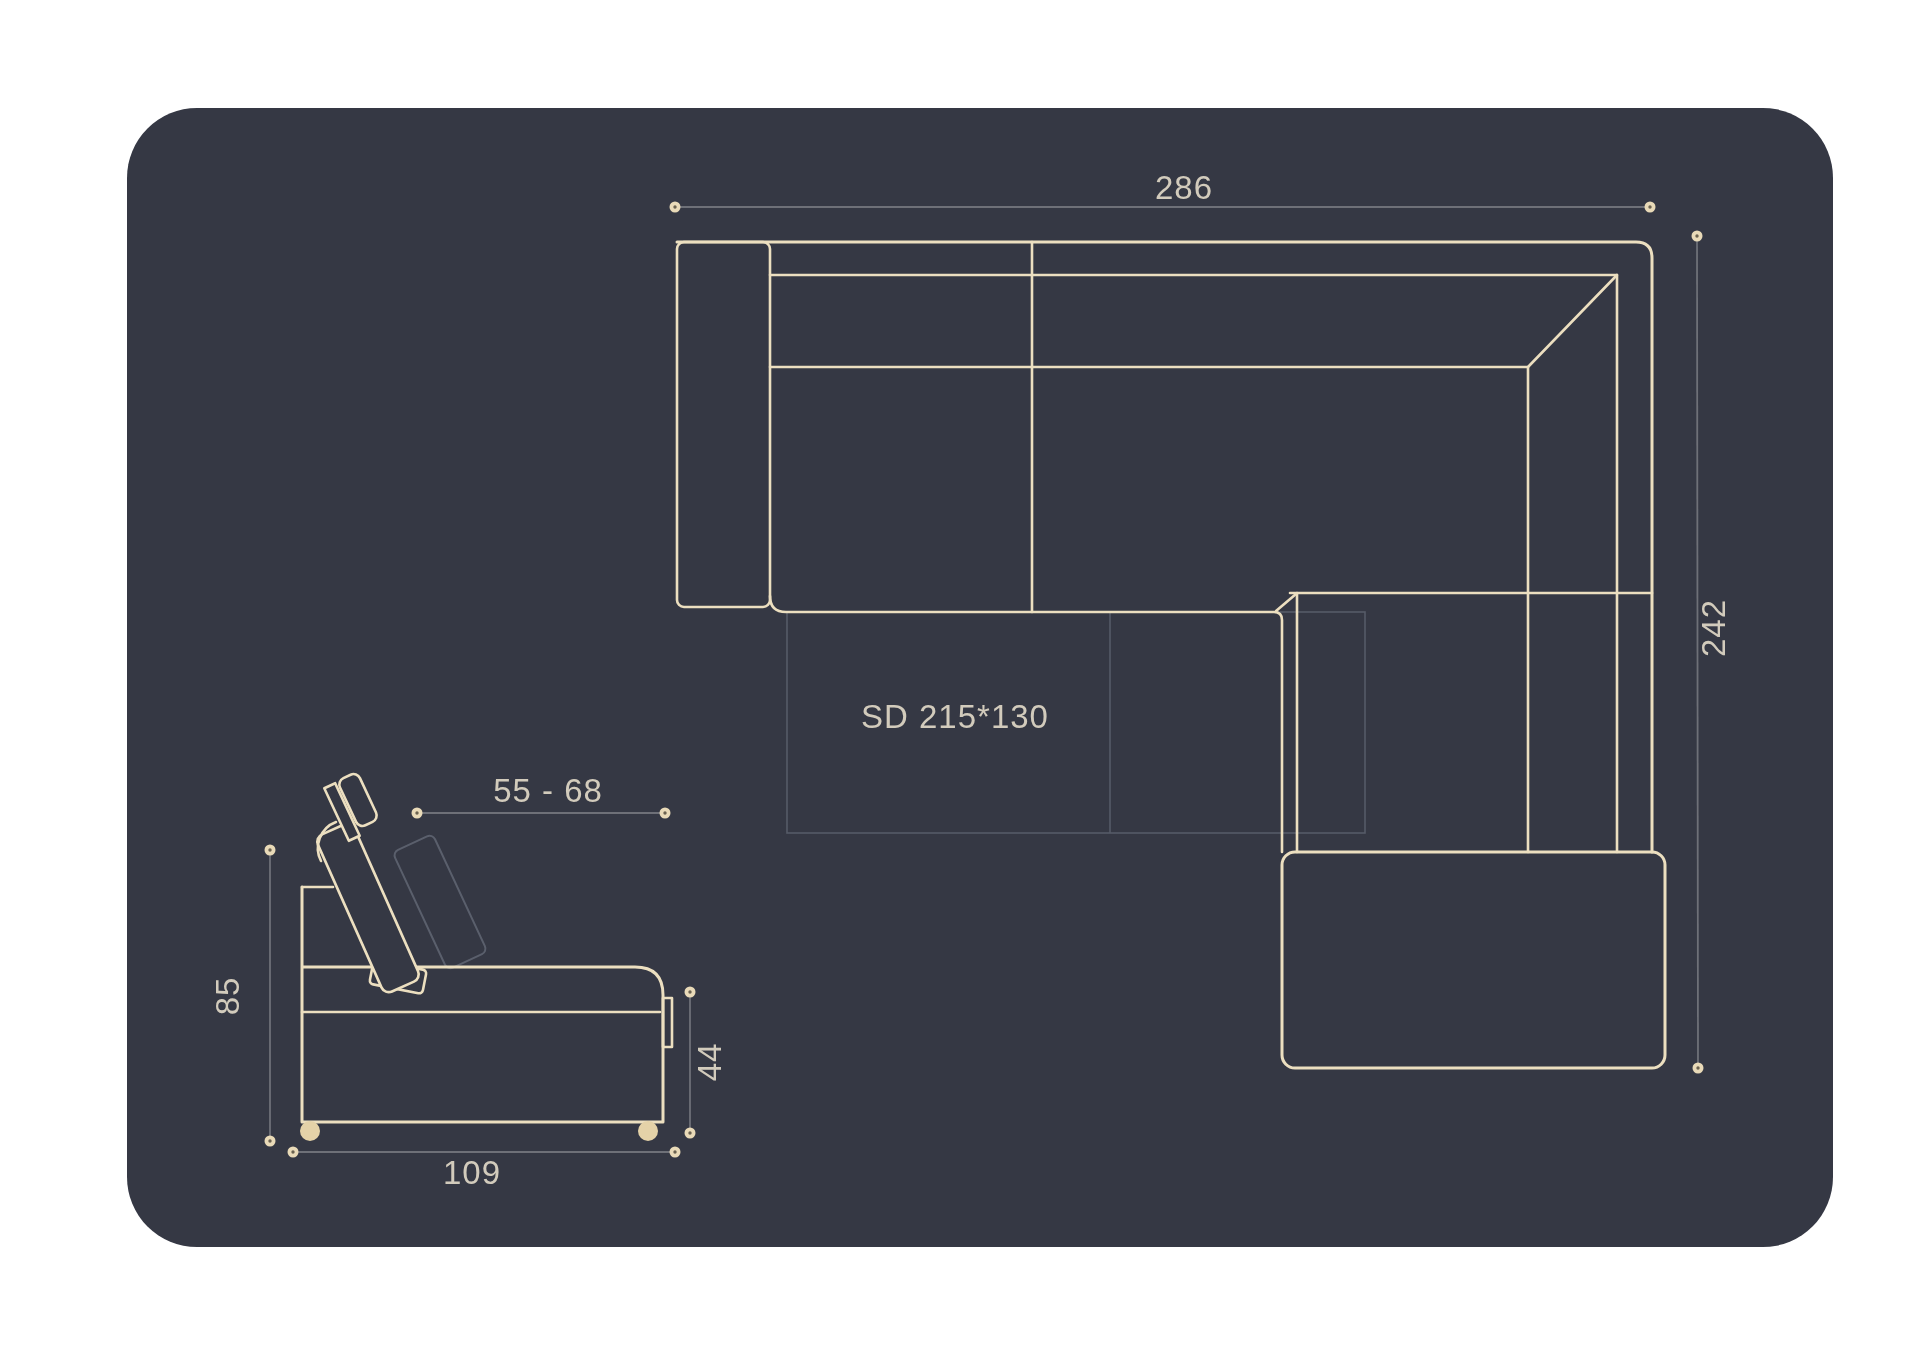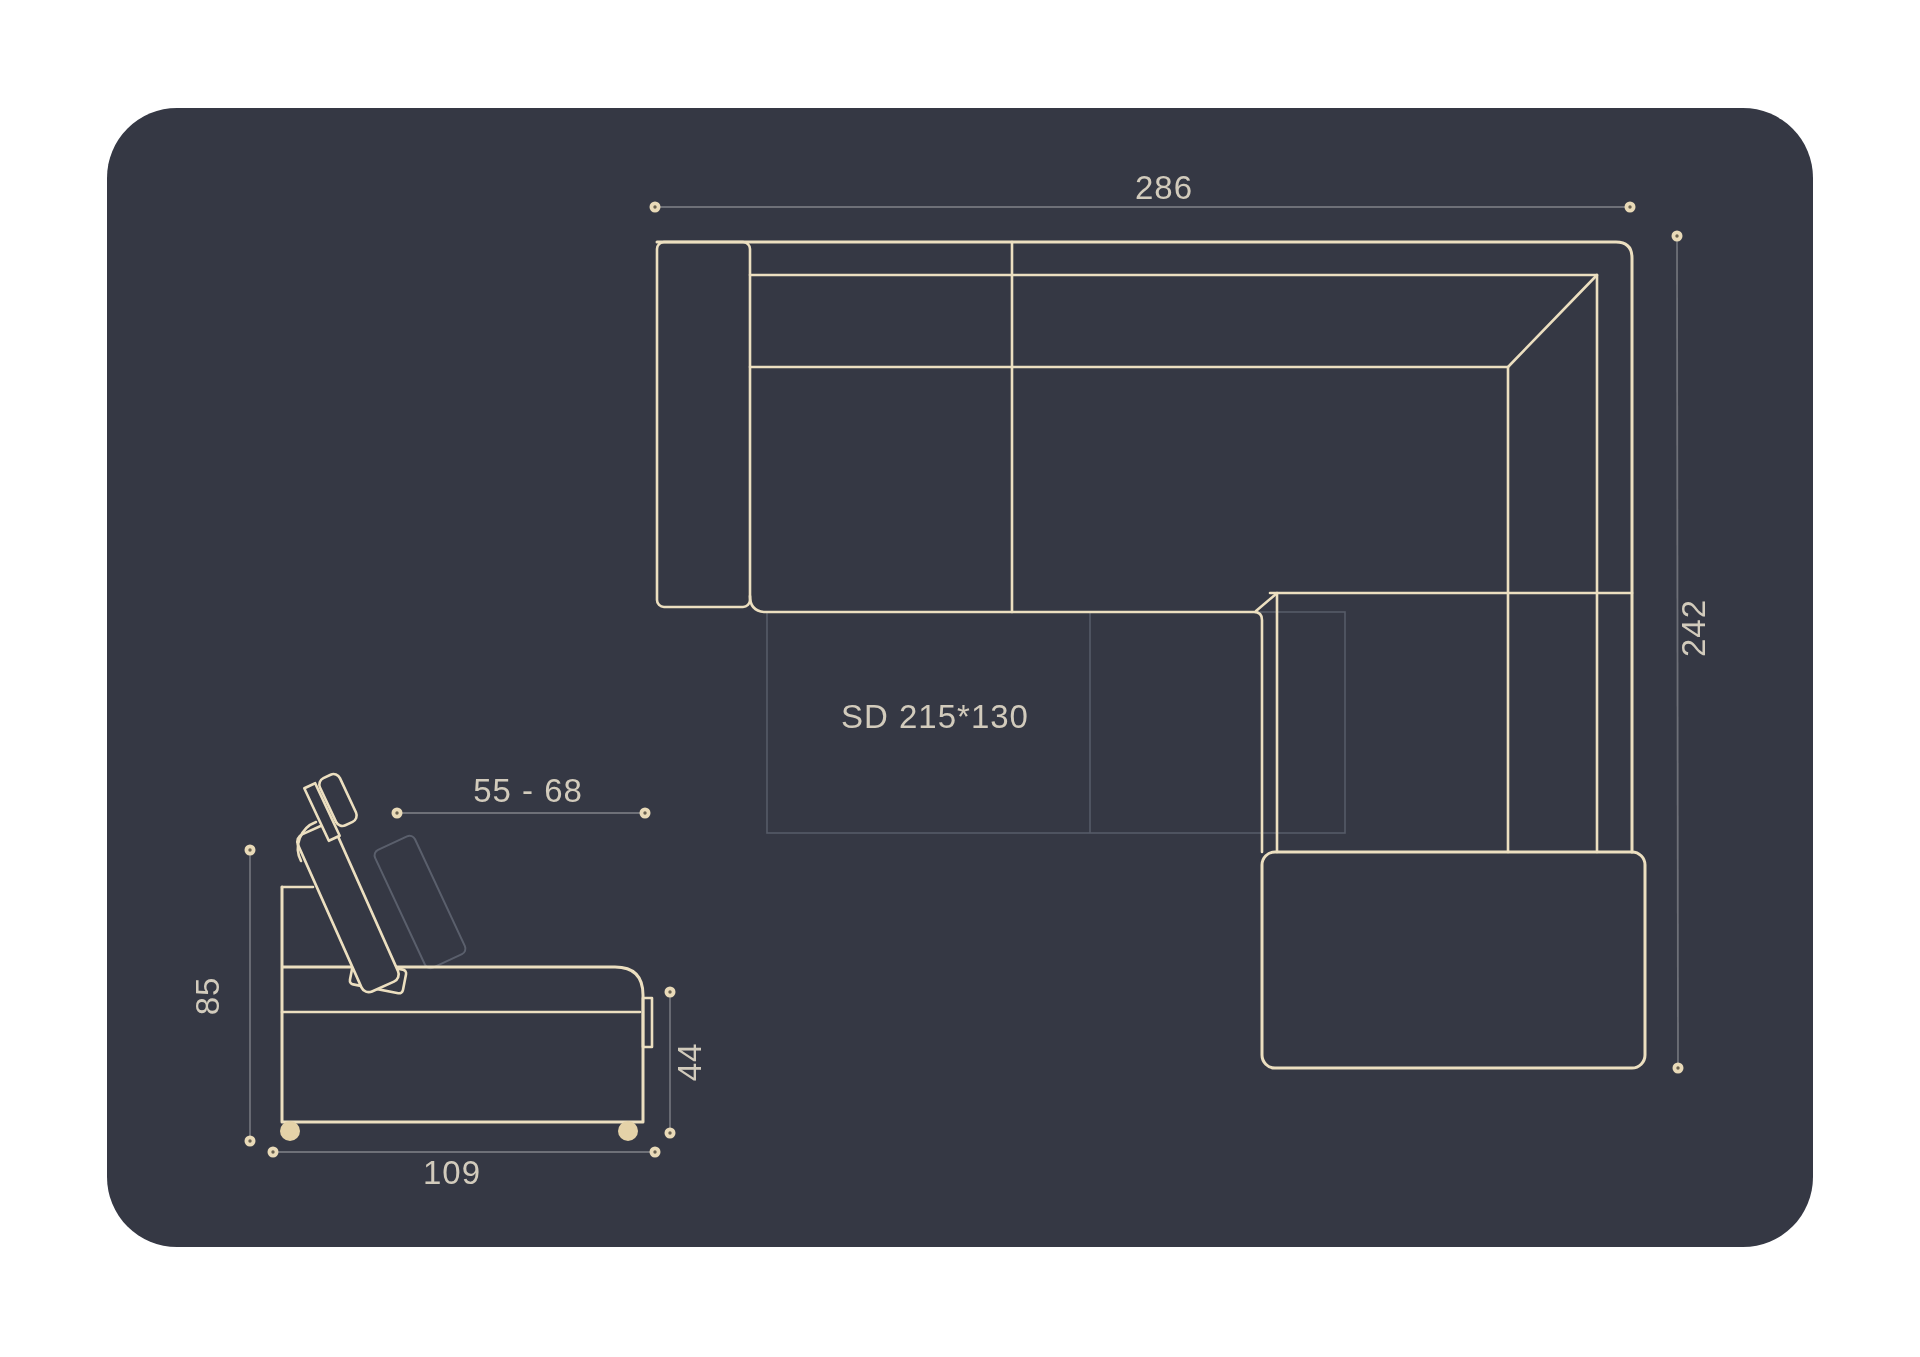--- a/index.html
+++ b/index.html
@@ -3,21 +3,21 @@
 <meta charset="utf-8">
 <style>
   html, body {
     margin: 0;
     padding: 0;
     background: #ffffff;
     width: 1920px;
     height: 1357px;
     font-family: "Liberation Sans", sans-serif;
   }
-  .stage { position: relative; width: 1676px; height: 1357px; }
+  .stage { position: relative; width: 1676px; height: 1357px; padding-left: 20px; }
   svg { display: block; }
 
   .bright { stroke: #ecdfc0; stroke-width: 2.6; fill: none; stroke-linecap: round; stroke-linejoin: round; }
   .bright-thick { stroke: #ecdfc0; stroke-width: 3; fill: none; stroke-linecap: round; stroke-linejoin: round; }
   .filled-part { stroke: #ecdfc0; stroke-width: 2.6; fill: #353844; stroke-linejoin: round; }
   .faint { stroke: #565b68; stroke-width: 1.6; fill: none; }
   .ghost { stroke: #5a5f6c; stroke-width: 2; fill: none; }
   .dimline { stroke: #6e7078; stroke-width: 1.8; fill: none; }
   .dot { fill: #e9dab8; }
   .dot-core { fill: #6b6250; }

